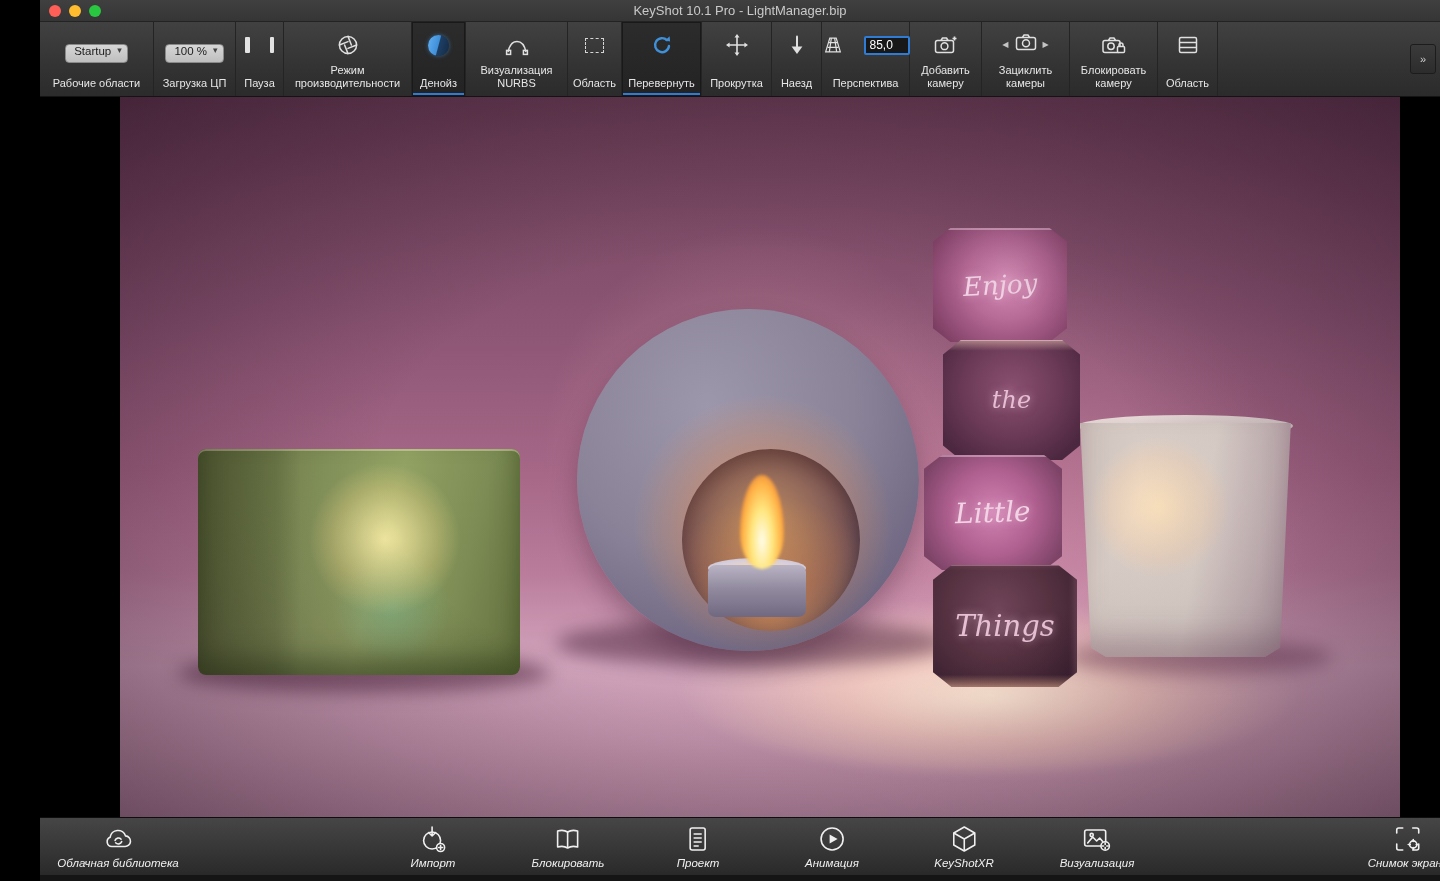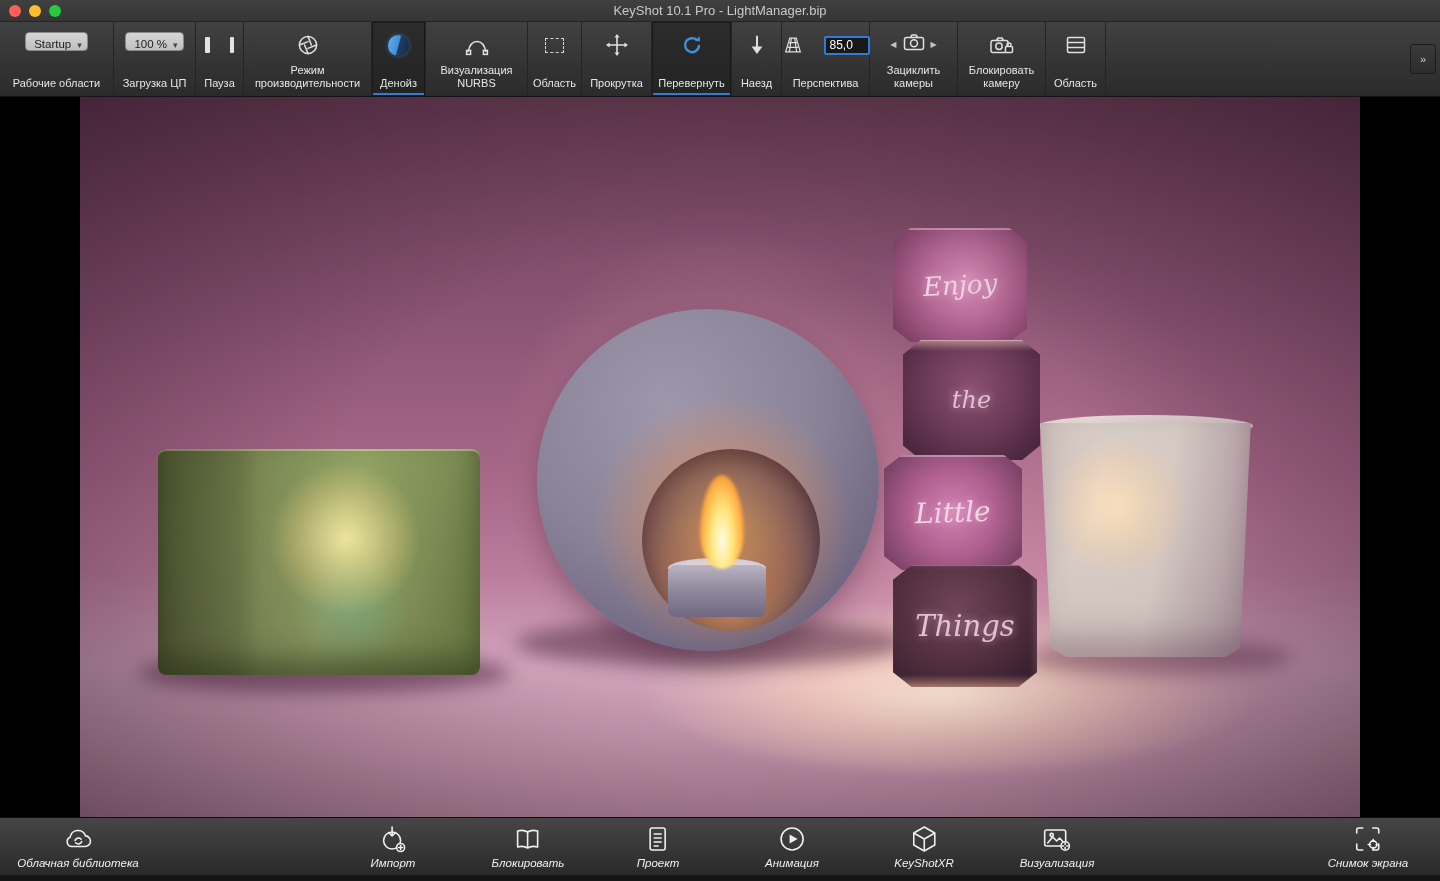--- a/index.html
+++ b/index.html
@@ -1,18 +1,18 @@
 <!DOCTYPE html>
 <html><head>
 <meta charset="utf-8">
 <style>
   * { margin:0; padding:0; box-sizing:border-box; }
   html,body { width:1440px; height:881px; background:#000; overflow:hidden;
               font-family:"Liberation Sans", sans-serif; }
-  .window { width:1440px; height:881px; display:flex; flex-direction:column; }
+  .window { width:1440px; height:881px; display:flex; flex-direction:column;padding-left:40px; }
 
   
   .titlebar { height:22px; background:linear-gradient(#404040,#353535);
               border-bottom:1px solid #232323; position:relative;
               display:flex; align-items:center; flex:0 0 auto; }
   .traffic { display:flex; gap:8px; margin-left:9px; z-index:2; }
   .light { width:12px; height:12px; border-radius:50%; display:inline-block; cursor:pointer; }
   .light.red { background:#ff5f57; } .light.yellow { background:#febc2e; } .light.green { background:#28c840; }
   .wtitle { position:absolute; left:0; right:0; text-align:center; color:#c9c9c9; font-size:13px; }
 
@@ -24,21 +24,21 @@
   .tgroup.btn { cursor:pointer; }
   .tgroup.selected { background:linear-gradient(#2c2c2c,#232323);
                      box-shadow:inset 0 0 0 1px #191919, inset 0 -3px 0 #2f7cd6; }
   .tlabel { font-size:11px; color:#e6e6e6; text-align:center; line-height:1.18; }
   .tlabel.dis { color:#787878; }
   .ticon { height:30px; display:flex; align-items:center; justify-content:center; gap:20px; }
   .ticon svg { display:block; }
   .dim { opacity:.35; }
   .dropdown { height:19px; min-width:58px; padding:0 5px 0 8px; background:linear-gradient(#d6d6d6,#bfbfbf);
               border:1px solid #8a8a8a; border-radius:4px; color:#1c1c1c; font-size:11.5px;
-              display:flex; align-items:flex-end; justify-content:space-between; gap:6px; cursor:pointer; margin-top:2px; }
+              display:flex; align-items:flex-start; justify-content:space-between; gap:6px; cursor:pointer; margin-top:14px; }
   .dd-arrow { font-size:9px; color:#444; }
   .pbar { width:4.5px; height:16px; background:#e3e3e3; border-radius:1px; display:inline-block; }
   .denoise-ball { width:21px; height:21px; border-radius:50%;
                   background:linear-gradient(105deg,#63b0f2 0%,#3f8fd9 48%,#1d3e63 52%,#132b47 100%);
                   box-shadow:0 0 4px rgba(80,160,240,.5); }
   .region-box { width:19px; height:15px; border:1.6px dashed #d6d6d6; }
   .persp-input { width:46px; height:19px; background:#181818; border:2px solid #2f7cd6; border-radius:2px;
                  color:#fff; font-size:12px; padding:0 4px; font-family:"Liberation Sans",sans-serif; }
   .cycle-row { display:flex; align-items:center; gap:5px; }
   .tri { font-size:8px; color:#c4c4c4; cursor:pointer; }
@@ -204,38 +204,38 @@
       <div class="tlabel">Визуализация NURBS</div>
     </div>
 
     <div class="tgroup btn" style="width:54px">
       <div class="ticon">
           <span class="region-box"></span>
         </div>
       <div class="tlabel">Область</div>
     </div>
 
+    <div class="tgroup btn selected" style="width:80px">
+      <div class="ticon">
+        <svg width="24" height="24" viewBox="0 0 24 24" fill="none">
+          <path d="M19 13a7 7 0 1 1-2-5.8" stroke="#3f8fd9" stroke-width="2.4" stroke-linecap="round"></path>
+          <path d="M19.6 3.2l.5 5.2-5-1z" fill="#3f8fd9"></path>
+        </svg>
+      </div>
+      <div class="tlabel">Перевернуть</div>
+    </div>
+
     <div class="tgroup btn" style="width:70px">
       <div class="ticon">
         <svg width="24" height="24" viewBox="0 0 24 24" fill="#e0e0e0" stroke="#e0e0e0" stroke-width="1.6" stroke-linecap="round">
           <path d="M12 4v16M4 12h16" fill="none"></path>
           <path d="M12 1l-2.5 3.6h5zM12 23l-2.5-3.6h5zM1 12l3.6-2.5v5zM23 12l-3.6-2.5v5z" stroke="none"></path>
         </svg>
       </div>
       <div class="tlabel">Прокрутка</div>
-    </div>
-
-    <div class="tgroup btn selected" style="width:80px">
-      <div class="ticon">
-        <svg width="24" height="24" viewBox="0 0 24 24" fill="none">
-          <path d="M19 13a7 7 0 1 1-2-5.8" stroke="#3f8fd9" stroke-width="2.4" stroke-linecap="round"></path>
-          <path d="M19.6 3.2l.5 5.2-5-1z" fill="#3f8fd9"></path>
-        </svg>
-      </div>
-      <div class="tlabel">Перевернуть</div>
     </div>
 
     <div class="tgroup btn" style="width:50px">
       <div class="ticon">
         <svg width="24" height="24" viewBox="0 0 24 24" fill="#e0e0e0" stroke="#e0e0e0" stroke-linecap="round">
           <path d="M12 3.5v10" fill="none" stroke-width="2"></path>
           <path d="M6.6 13.5L12 21l5.4-7.5z" stroke="none"></path>
         </svg>
       </div>
       <div class="tlabel">Наезд</div>
@@ -247,20 +247,31 @@
           <svg width="22" height="22" viewBox="0 0 24 24" fill="none" stroke="#e0e0e0" stroke-width="1.3">
             <path d="M8.5 4.5h7L20 19.5H4z"></path>
             <path d="M6 14.5h12M7.3 9.5h9.4M10.2 4.5L8 19.5M13.8 4.5L16 19.5"></path>
           </svg>
         </span>
         <input class="persp-input" value="85,0" style="">
       </div>
       <div class="tlabel">Перспектива</div>
     </div>
 
+    <div class="tgroup btn" style="width:72px">
+      <div class="ticon">
+        <svg width="26" height="24" viewBox="0 0 26 24" fill="none" stroke="#e0e0e0" stroke-width="1.5" stroke-linejoin="round">
+          <rect x="2.5" y="7.5" width="18" height="12" rx="2"></rect>
+          <path d="M8 7.5L9.5 5h4L15 7.5"></path>
+          <circle cx="11.5" cy="13.2" r="3.4"></circle>
+          <path d="M21.5 3.5v4M19.5 5.5h4" stroke-width="1.7"></path>
+        </svg>
+      </div>
+      <div class="tlabel">Добавить камеру</div>
+    </div>
 
     <div class="tgroup" style="width:88px">
       <div class="cycle-row">
         <span class="tri">◀</span>
         <span>
           <svg width="24" height="24" viewBox="0 0 24 24" fill="none" stroke="#e0e0e0" stroke-width="1.5" stroke-linejoin="round">
             <rect x="2.5" y="7.5" width="19" height="12" rx="2"></rect>
             <path d="M8.5 7.5L10 5h4l1.5 2.5"></path>
             <circle cx="12" cy="13.2" r="3.5"></circle>
           </svg>

